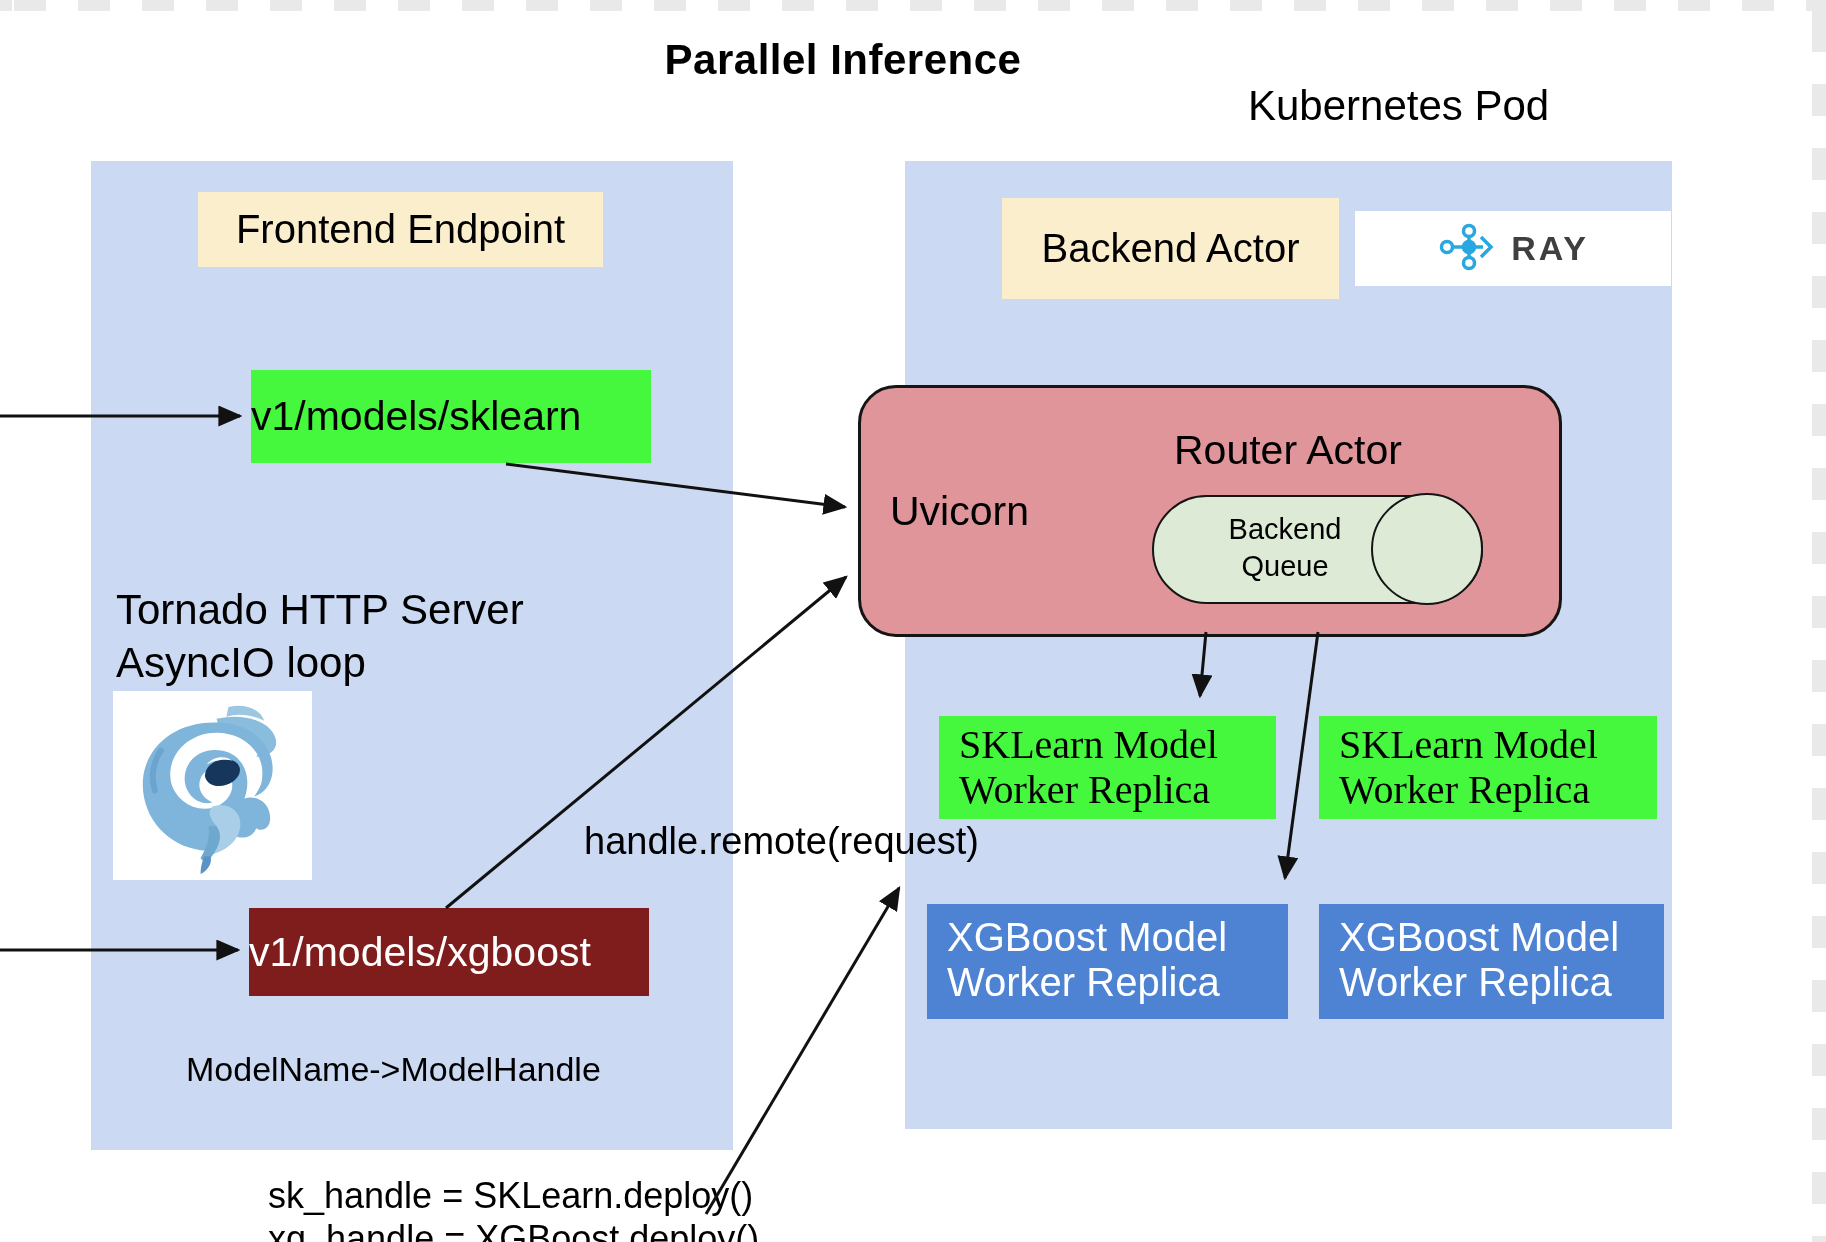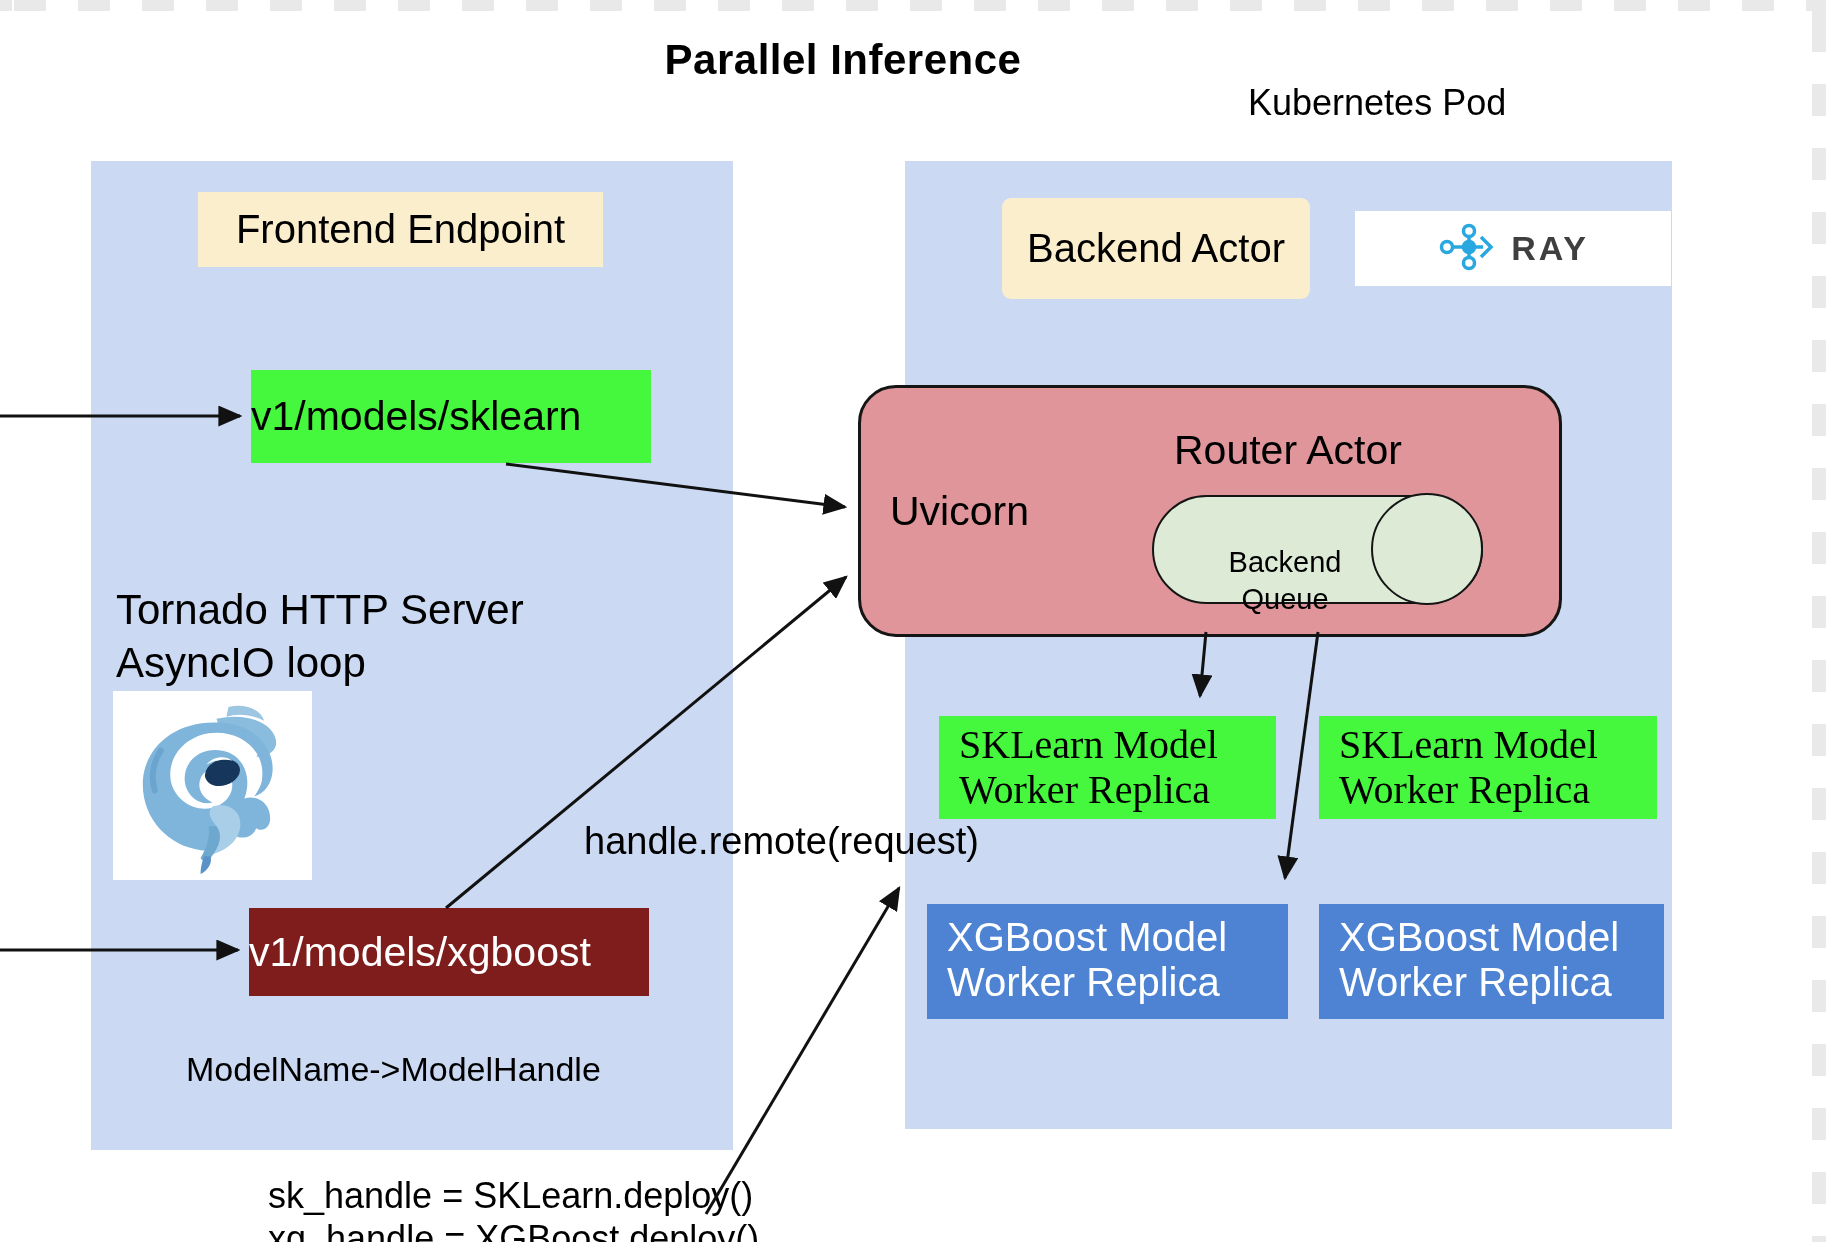--- a/index.html
+++ b/index.html
@@ -15,47 +15,47 @@
     background:repeating-linear-gradient(90deg,#e9e9e9 0 32px,#ffffff 32px 64px);
     background-position:14px 0;
   }
   .checker-right{
     right:0;top:0;width:14px;height:1242px;
     background:repeating-linear-gradient(180deg,#e9e9e9 0 32px,#ffffff 32px 64px);
     background-position:0 20px;
   }
   .page-title{left:560px;top:36px;width:566px;text-align:center;
     font-size:42px;font-weight:bold;letter-spacing:.5px;}
-  .k8s-label{left:1248px;top:82px;font-size:36px;text-align:center;}
+  .k8s-label{left:1248px;top:82px;font-size:42px;text-align:center;}
   .panel{background:#cbdaf2;}
   .panel-left{left:91px;top:161px;width:642px;height:989px;}
   .panel-right{left:905px;top:161px;width:767px;height:968px;}
   .cream{background:#fbeecd;display:flex;align-items:center;justify-content:center;
     font-size:40px;}
   .frontend-box{left:198px;top:192px;width:405px;height:75px;}
-  .backend-box{left:1002px;top:198px;width:308px;height:101px;border-radius:9px;}
+  .backend-box{left:1002px;top:198px;width:337px;height:101px;}
   .ray-box{left:1355px;top:211px;width:316px;height:75px;background:#ffffff;
     display:flex;align-items:center;justify-content:center;gap:10px;}
   .ray-text{font-size:34px;font-weight:600;color:#3f3f3f;letter-spacing:3px;}
   .route{font-size:41px;display:flex;align-items:center;}
   .route-sklearn{left:251px;top:370px;width:400px;height:93px;background:#45f73d;color:#000;}
   .route-xgboost{left:249px;top:908px;width:400px;height:88px;background:#7f1d1d;color:#fff;}
   .tornado-text{left:116px;top:583px;font-size:42px;line-height:53px;}
   .tornado-logo{left:113px;top:691px;width:199px;height:189px;background:#fff;}
   .model-map{left:186px;top:1050px;font-size:34px;}
   .router{left:858px;top:385px;width:698px;height:246px;background:#df959a;
     border:3px solid #151515;border-radius:38px;}
   .router-title{left:1174px;top:427px;font-size:41px;}
   .uvicorn{left:890px;top:488px;font-size:41px;}
   .queue-pill{left:1152px;top:495px;width:327px;height:105px;background:#dcead6;
     border:2.5px solid #151515;border-radius:55px;}
   .queue-circle{left:1371px;top:493px;width:108px;height:108px;border-radius:50%;
     background:#dcead6;border:2.5px solid #151515;}
   .queue-text{left:1160px;top:511px;width:250px;text-align:center;
-    font-size:29px;line-height:37px;margin-top:33px;}
+    font-size:29px;line-height:37px;}
   .worker{font-size:40px;line-height:45px;padding-left:20px;box-sizing:border-box;}
   .worker-green{background:#45f73d;color:#000;font-family:Liberation Serif, serif;}
   .worker-blue{background:#4d83d2;color:#fff;}
   .skl-left{left:939px;top:716px;width:337px;height:103px;padding-top:6px;}
   .skl-right{left:1319px;top:716px;width:338px;height:103px;padding-top:6px;}
   .xgb-left{left:927px;top:904px;width:361px;height:115px;padding-top:11px;}
   .xgb-right{left:1319px;top:904px;width:345px;height:115px;padding-top:11px;}
   .handle-remote{left:584px;top:820px;font-size:38px;}
   .deploy-text{left:268px;top:1174px;font-size:36px;line-height:43px;}
   svg.overlay{left:0;top:0;width:1826px;height:1242px;pointer-events:none;}

